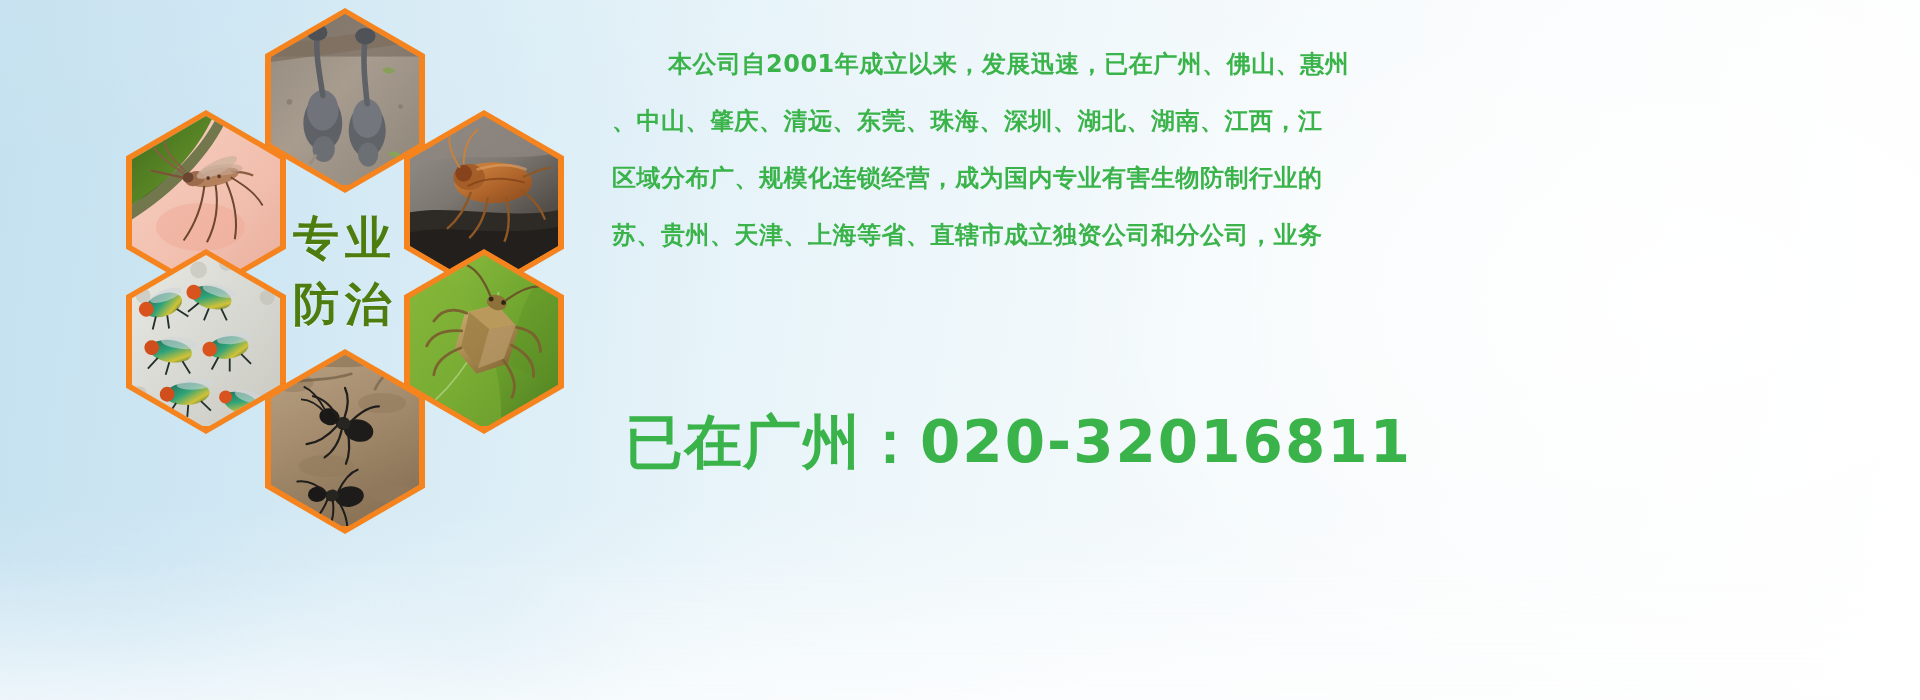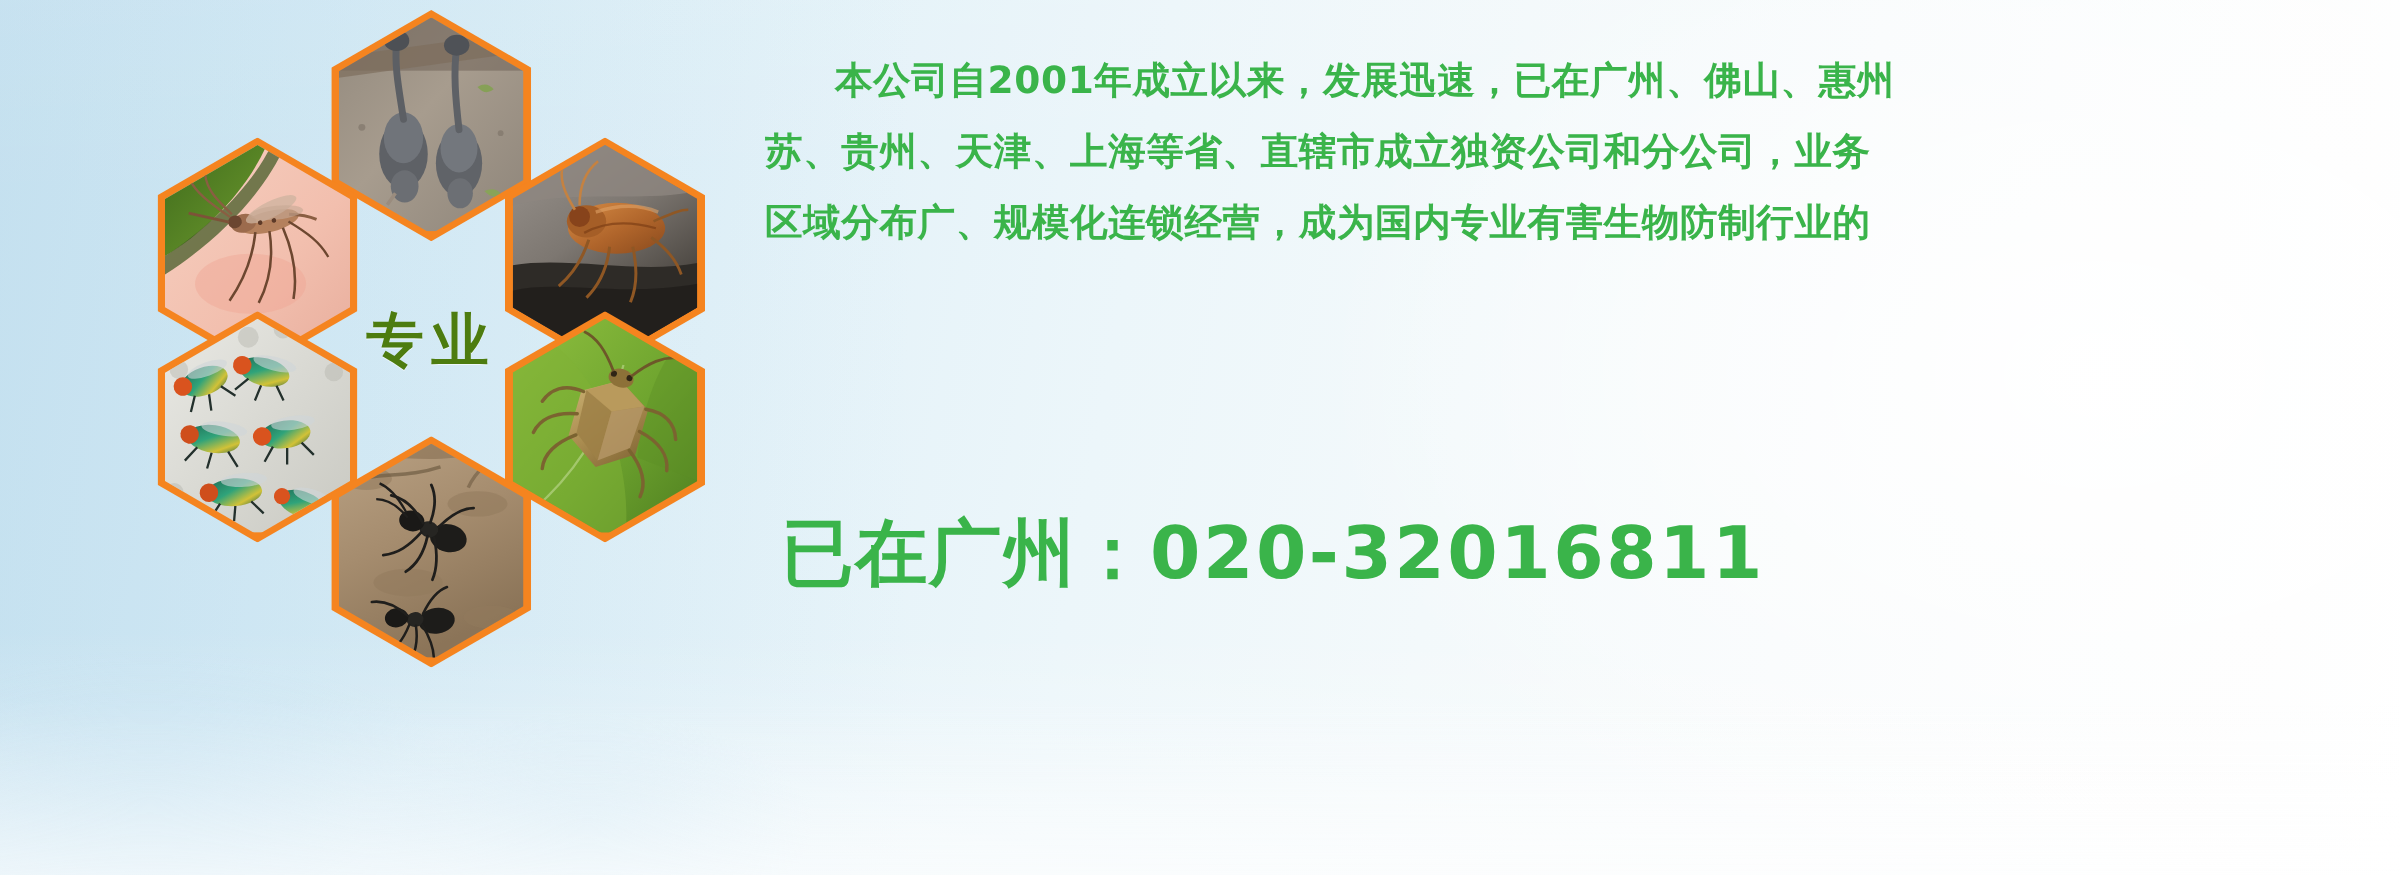--- a/index.html
+++ b/index.html
@@ -66,21 +66,21 @@
   .center-label .l2 { display:block; }
 
   
   #body-copy {
     position:absolute;
     left:612px; top:36px;
     width:1300px;
   }
   #body-copy p {
     color:#3ab44a;
-    font-size:30px;
+    font-size:24px;
     font-weight:bold;
     line-height:57px;
     letter-spacing:0.5px;
     white-space:nowrap;
     font-family:"DejaVu Sans","Liberation Sans",sans-serif;
   }
   #body-copy p.first { text-indent:56px; }
 
   #contact {
     position:absolute;
@@ -401,27 +401,29 @@
         </g>
         <path d="M150 2 C130 14 118 24 112 38" stroke="#6f5c43" stroke-width="3" fill="none" opacity=".6"></path>
       </svg>
     </div>
   </div>
 
   <div class="hex center" style="--w:160px; --h:185px; --border:transparent; left:170px; top:171px;">
     <div class="inner">
       <div class="center-label">
         <span class="l1">专业</span>
+        <span class="l2">防治</span>
       </div>
     </div>
   </div>
 
 </div>
 
 <div id="body-copy">
   <p class="first">本公司自2001年成立以来，发展迅速，已在广州、佛山、惠州</p>
+  <p>、中山、肇庆、清远、东莞、珠海、深圳、湖北、湖南、江西，江</p>
+  <p>区域分布广、规模化连锁经营，成为国内专业有害生物防制行业的</p>
   <p>苏、贵州、天津、上海等省、直辖市成立独资公司和分公司，业务</p>
-  <p>区域分布广、规模化连锁经营，成为国内专业有害生物防制行业的</p>
 </div>
 
 <div id="contact">
   <div class="line"><span>已在广州：</span><span class="phone">020-32016811</span></div>
 </div>
 
 </body></html>

